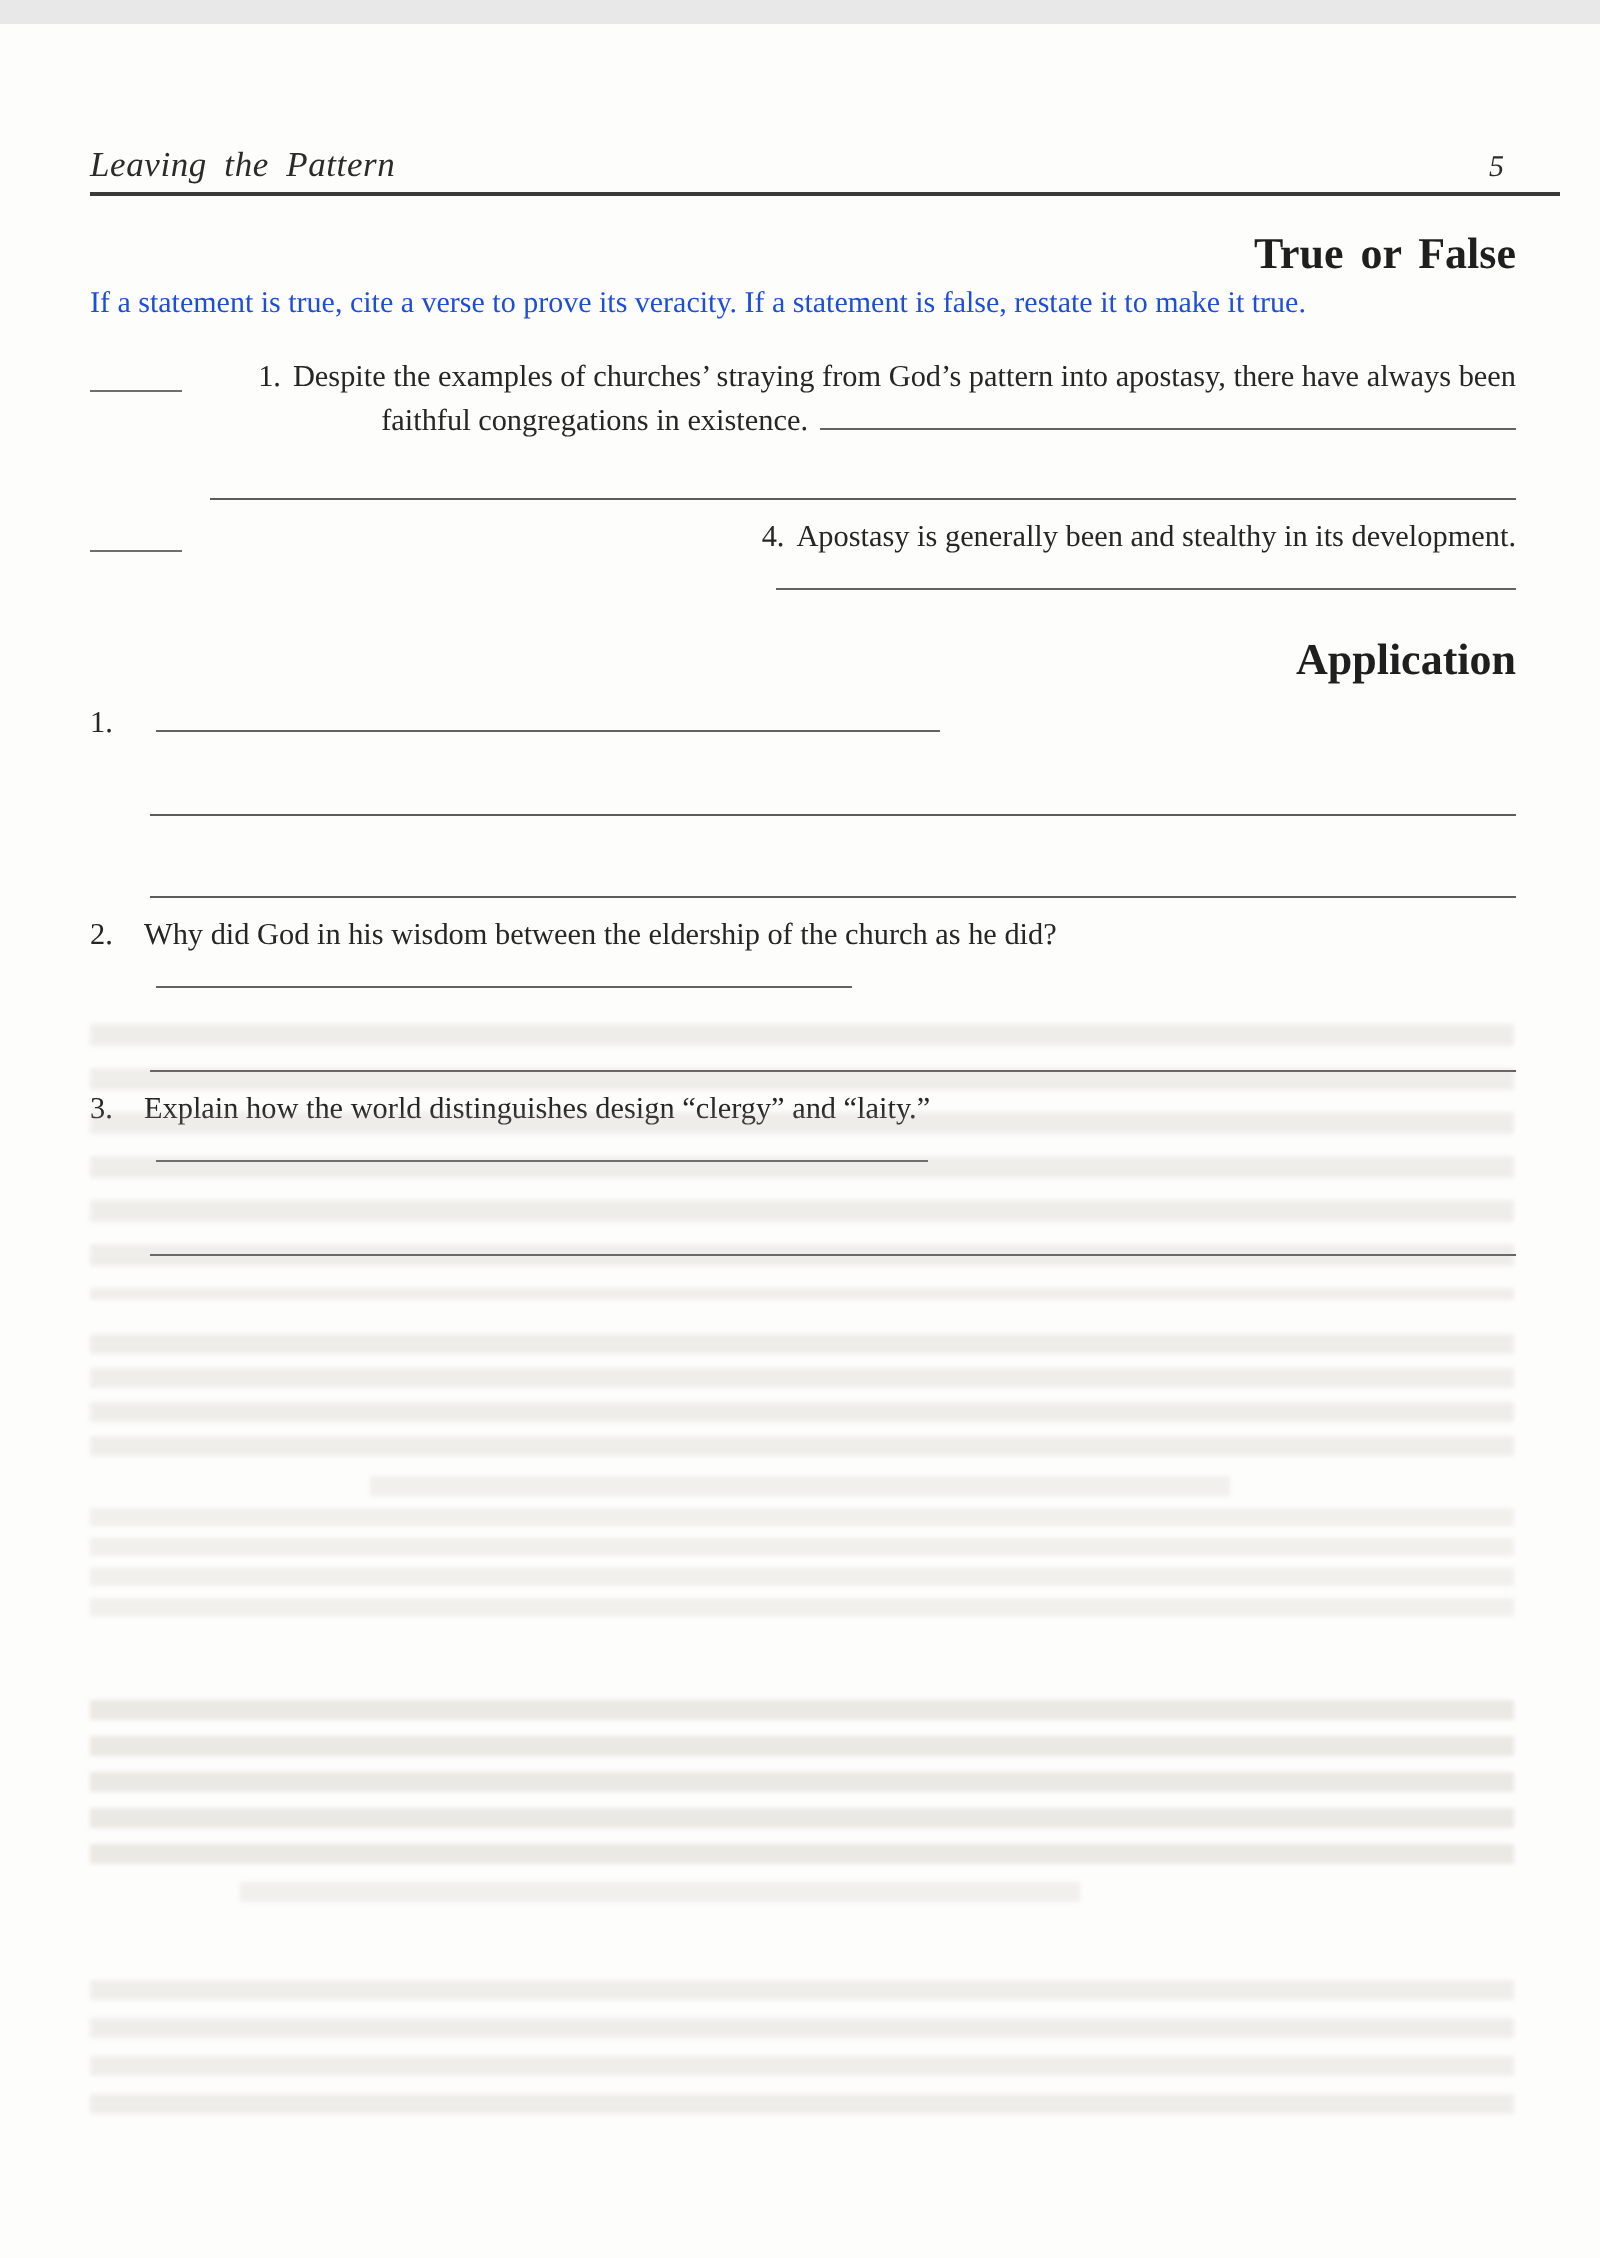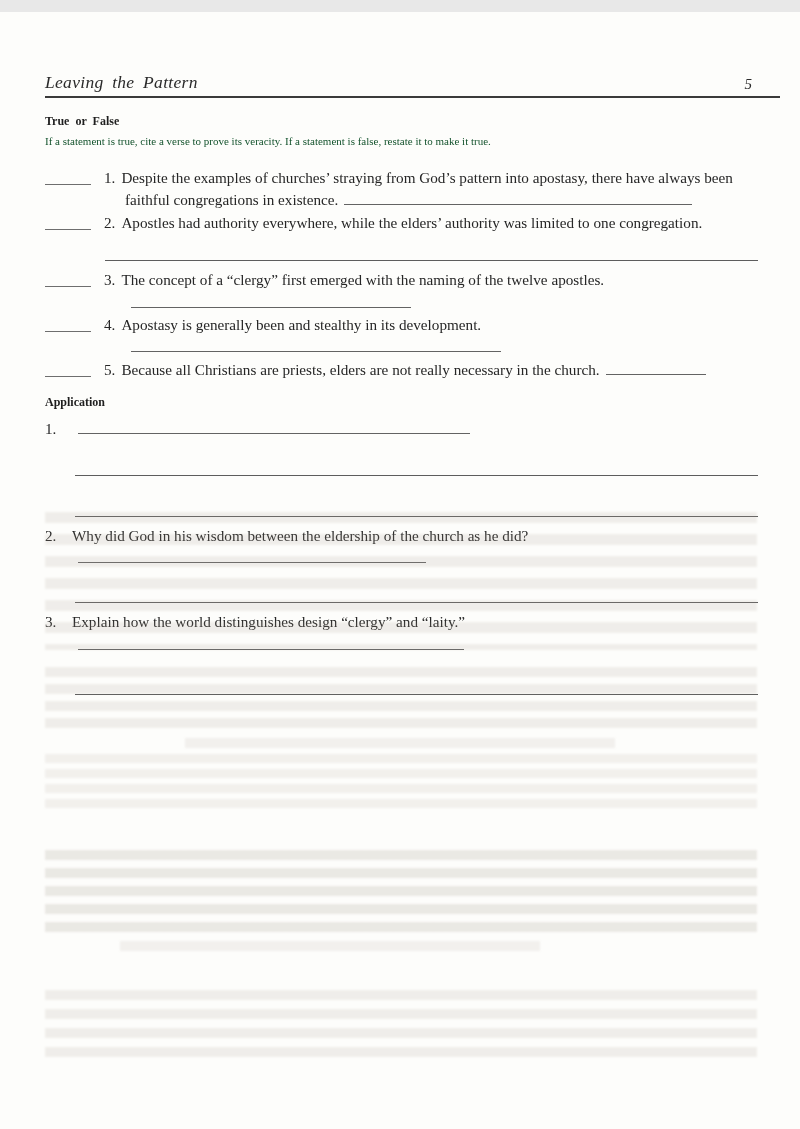--- a/index.html
+++ b/index.html
@@ -26,31 +26,31 @@
     width:735px;
   }
   .header-title{
     font-style:italic;font-size:17.5px;word-spacing:4px;letter-spacing:.3px;color:#2b2b2b;
   }
   .header-page{
     font-style:italic;font-size:15px;color:#2b2b2b;padding-right:28px;
   }
   
   .section-heading{
-    text-align:left;font-weight:bold;font-size:12px;
+    text-align:right;font-weight:bold;font-size:22px;
     word-spacing:3px;color:#1f1f1f;
   }
   .tf-heading{margin-top:16px;}
   .app-heading{margin-top:14px;}
   .instruction{
-    font-size:11px;line-height:22px;margin-top:1px;color:#14532d;
+    font-size:15px;line-height:22px;margin-top:1px;color:#1d4ed8;
   }
   
   .tf-list{margin-top:15px;font-size:15.2px;line-height:22.4px;}
-  .tf-item{display:flex;align-items:flex-start;}
+  .tf-item{display:flex;align-items:flex-start;text-align:right;}
   .tf-blank{
     flex:0 0 46px;height:17px;margin-right:13px;
     border-bottom:1px solid #6e6e6e;
   }
   .tf-body{flex:1;padding-left:21px;text-indent:-21px;}
   .q-num{margin-right:6px;}
   .ans-line{
     display:inline-block;border-bottom:1px solid #636363;
     height:13px;vertical-align:baseline;margin-left:6px;
   }
@@ -102,40 +102,28 @@
     <div class="section-heading tf-heading">True or False</div>
     <div class="instruction">If a statement is true, cite a verse to prove its veracity. If a statement is false, restate it to make it true.</div>
 
     <div class="tf-list">
 
       <div class="tf-item">
         <span class="tf-blank"></span>
         <div class="tf-body"><span class="q-num">1.</span><span>Despite the examples of churches’ straying from God’s pattern into apostasy, there have always been faithful congregations in existence.</span><span class="ans-line tl-q1"></span></div>
       </div>
 
-      <div class="tf-item">
-        <span class="tf-blank"></span>
-        <div class="tf-body"><span class="q-num">2.</span><span>Apostles had authority everywhere, while the elders’ authority was limited to one congregation.</span></div>
-      </div>
       <div class="full-line fl-tf"></div>
 
-      <div class="tf-item">
-        <span class="tf-blank"></span>
-        <div class="tf-body"><span class="q-num">3.</span><span>The concept of a “clergy” first emerged with the naming of the twelve apostles.</span><span class="ans-line tl-q3"></span></div>
-      </div>
 
       <div class="tf-item">
         <span class="tf-blank"></span>
         <div class="tf-body"><span class="q-num">4.</span><span>Apostasy is generally been and stealthy in its development.</span><span class="ans-line tl-q4"></span></div>
       </div>
 
-      <div class="tf-item">
-        <span class="tf-blank"></span>
-        <div class="tf-body"><span class="q-num">5.</span><span>Because all Christians are priests, elders are not really necessary in the church.</span><span class="ans-line tl-q5"></span></div>
-      </div>
 
     </div>
 
     <div class="section-heading app-heading">Application</div>
 
     <div class="app-list">
 
       <div class="app-item">
         <span class="app-num">1.</span>
         <div class="app-body"><span class="ans-line tl-a1"></span></div>

